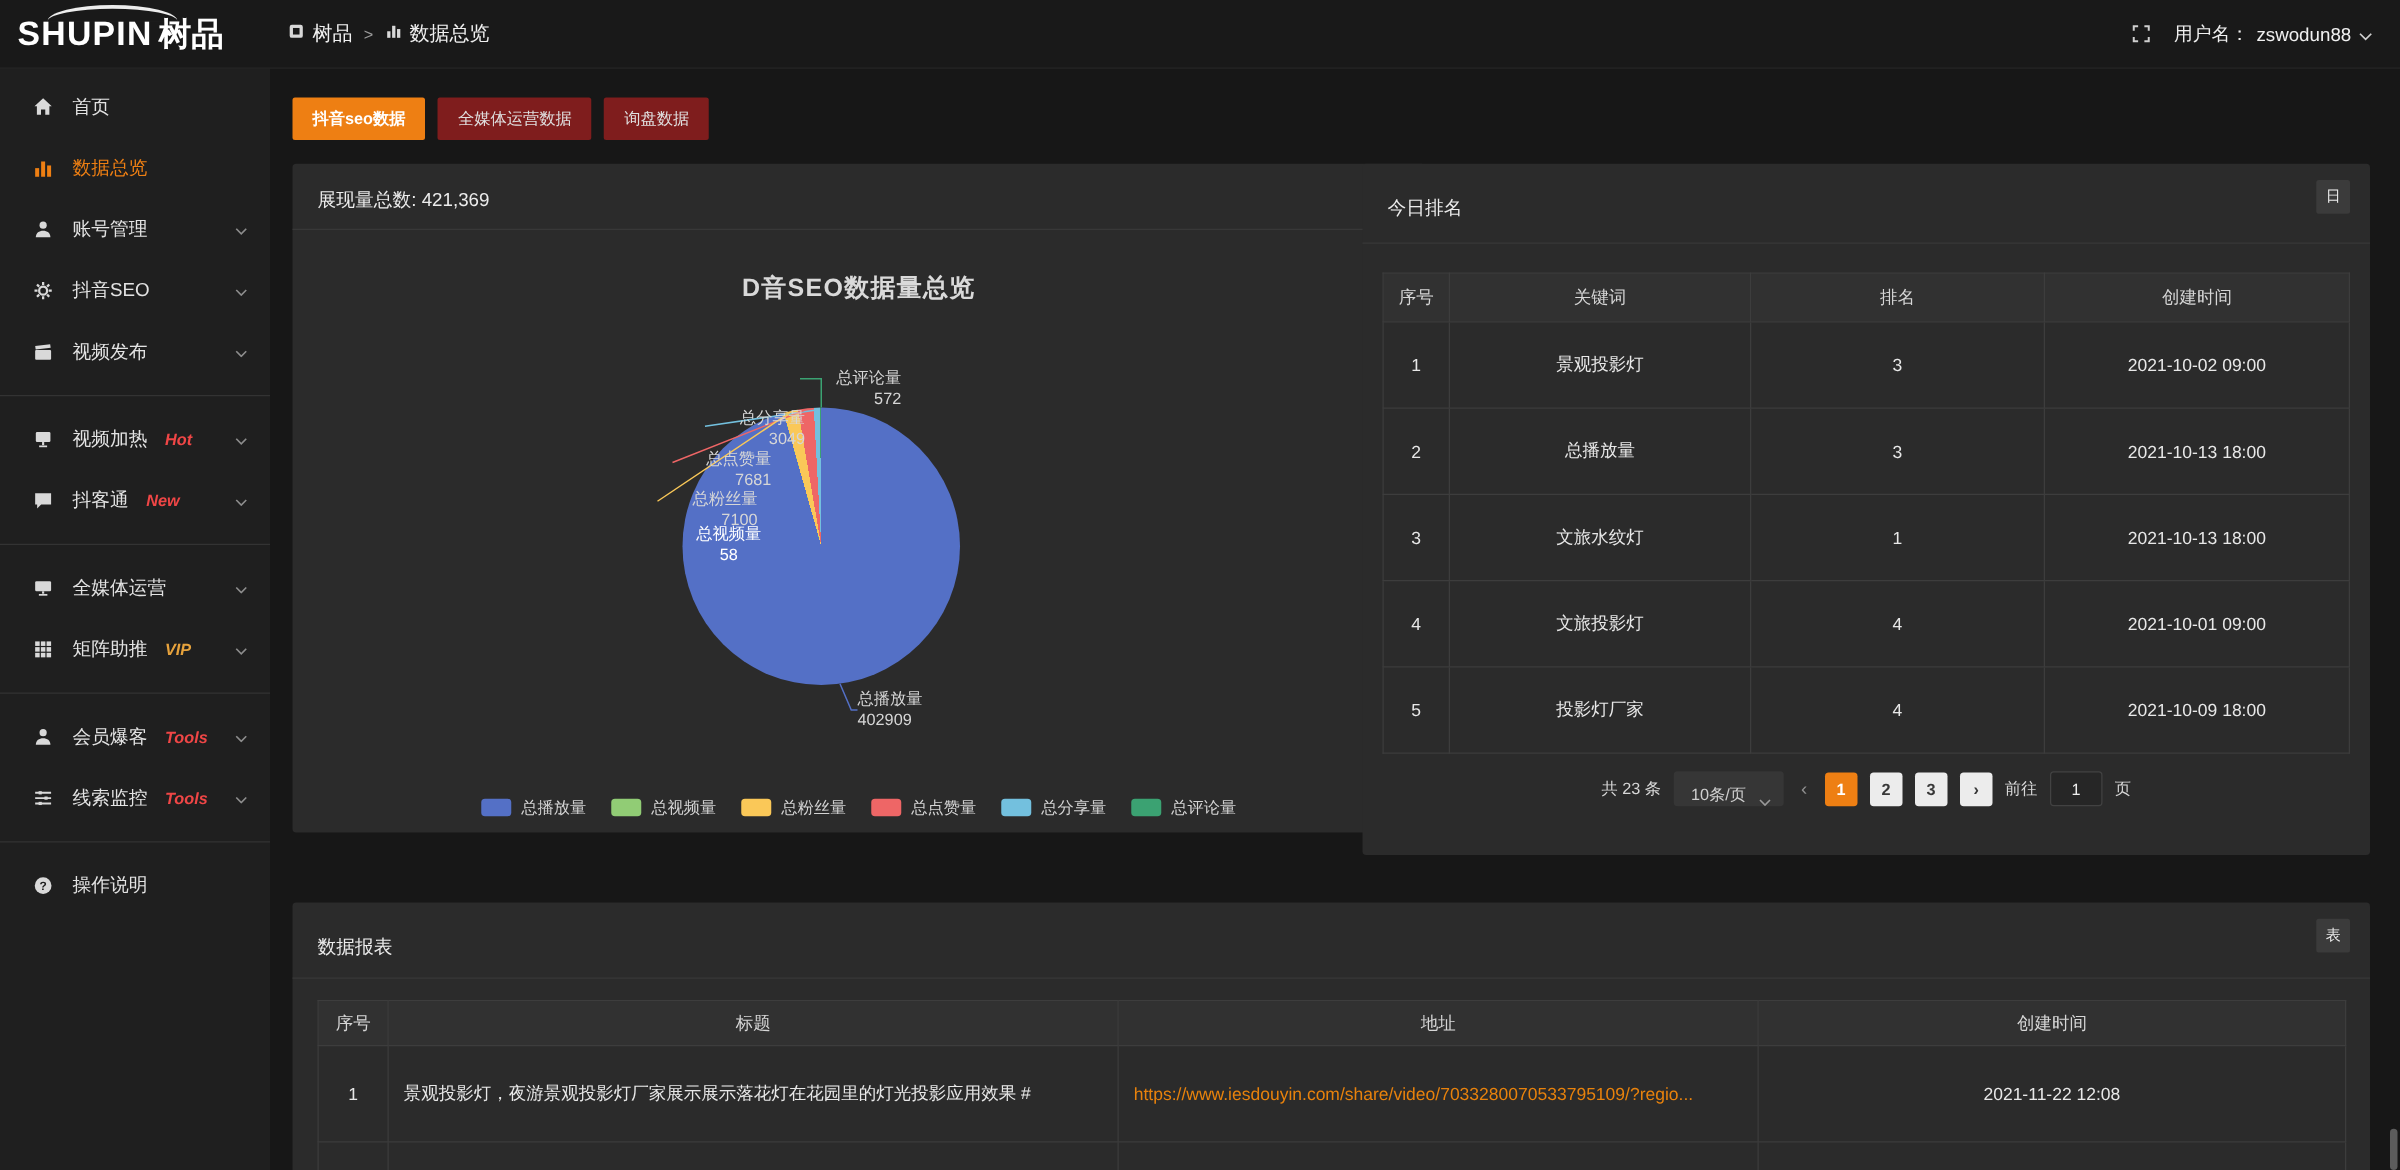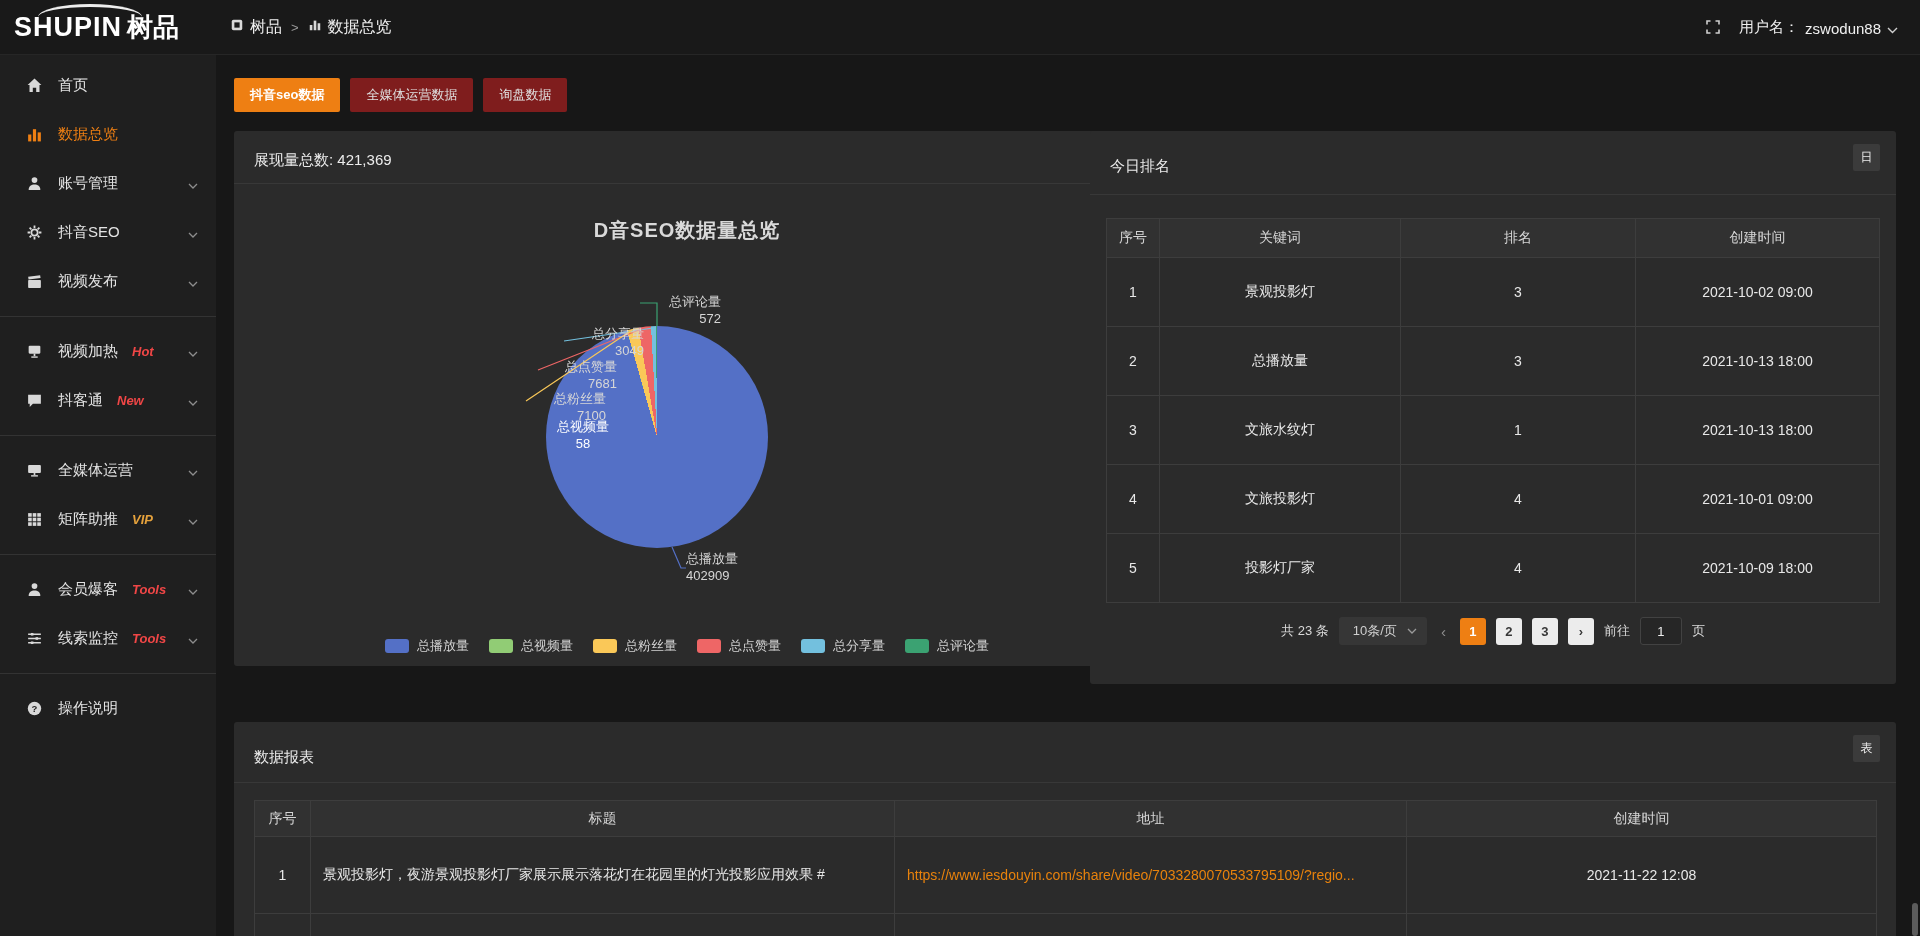--- a/index.html
+++ b/index.html
@@ -81,21 +81,21 @@
   .rk-table tbody td { height:69px; }
   .rp-table { position:absolute; left:20px; top:78px; width:1622px; }
   .rp-table thead th { height:36px; }
   .rp-table tbody td { height:77px; }
   .rp-table td.left { text-align:left; padding:0 12px; }
   .rp-table tr.stub td { height:60px; }
   a.link { color:#e8820c; text-decoration:none; }
   
   .pager { position:absolute; left:0; right:0; top:486px; display:flex; justify-content:center;
            align-items:center; gap:10px; font-size:13px; color:#d8d8d8; }
-  .pg-select { display:flex; align-items:center; gap:10px; height:28px; padding:0 10px 0 14px;
+  .pg-select { display:flex; align-items:flex-end; gap:10px; height:28px; padding:0 10px 0 14px;
                background:#363636; border-radius:3px; color:#cfcfcf; cursor:pointer; }
   .pg-prev { color:#8f8f8f; font-size:15px; padding:0 4px; cursor:pointer; }
   .pg-btn { width:26px; height:27px; display:flex; align-items:center; justify-content:center;
             background:#ececec; color:#383838; font-weight:bold; border-radius:3px; cursor:pointer; }
   .pg-btn.active { background:#ee7f13; color:#fff; }
   .pg-goto-input { width:42px; height:28px; background:#262626; border:1px solid #424242; border-radius:3px;
                    color:#eee; font-size:13px; text-align:center; outline:none;
                    font-family:"Liberation Sans","DejaVu Sans",sans-serif; }
   
   .scroll-thumb { position:absolute; right:2px; top:903px; width:6px; height:33px; background:#5c5c5c; border-radius:3px; }

